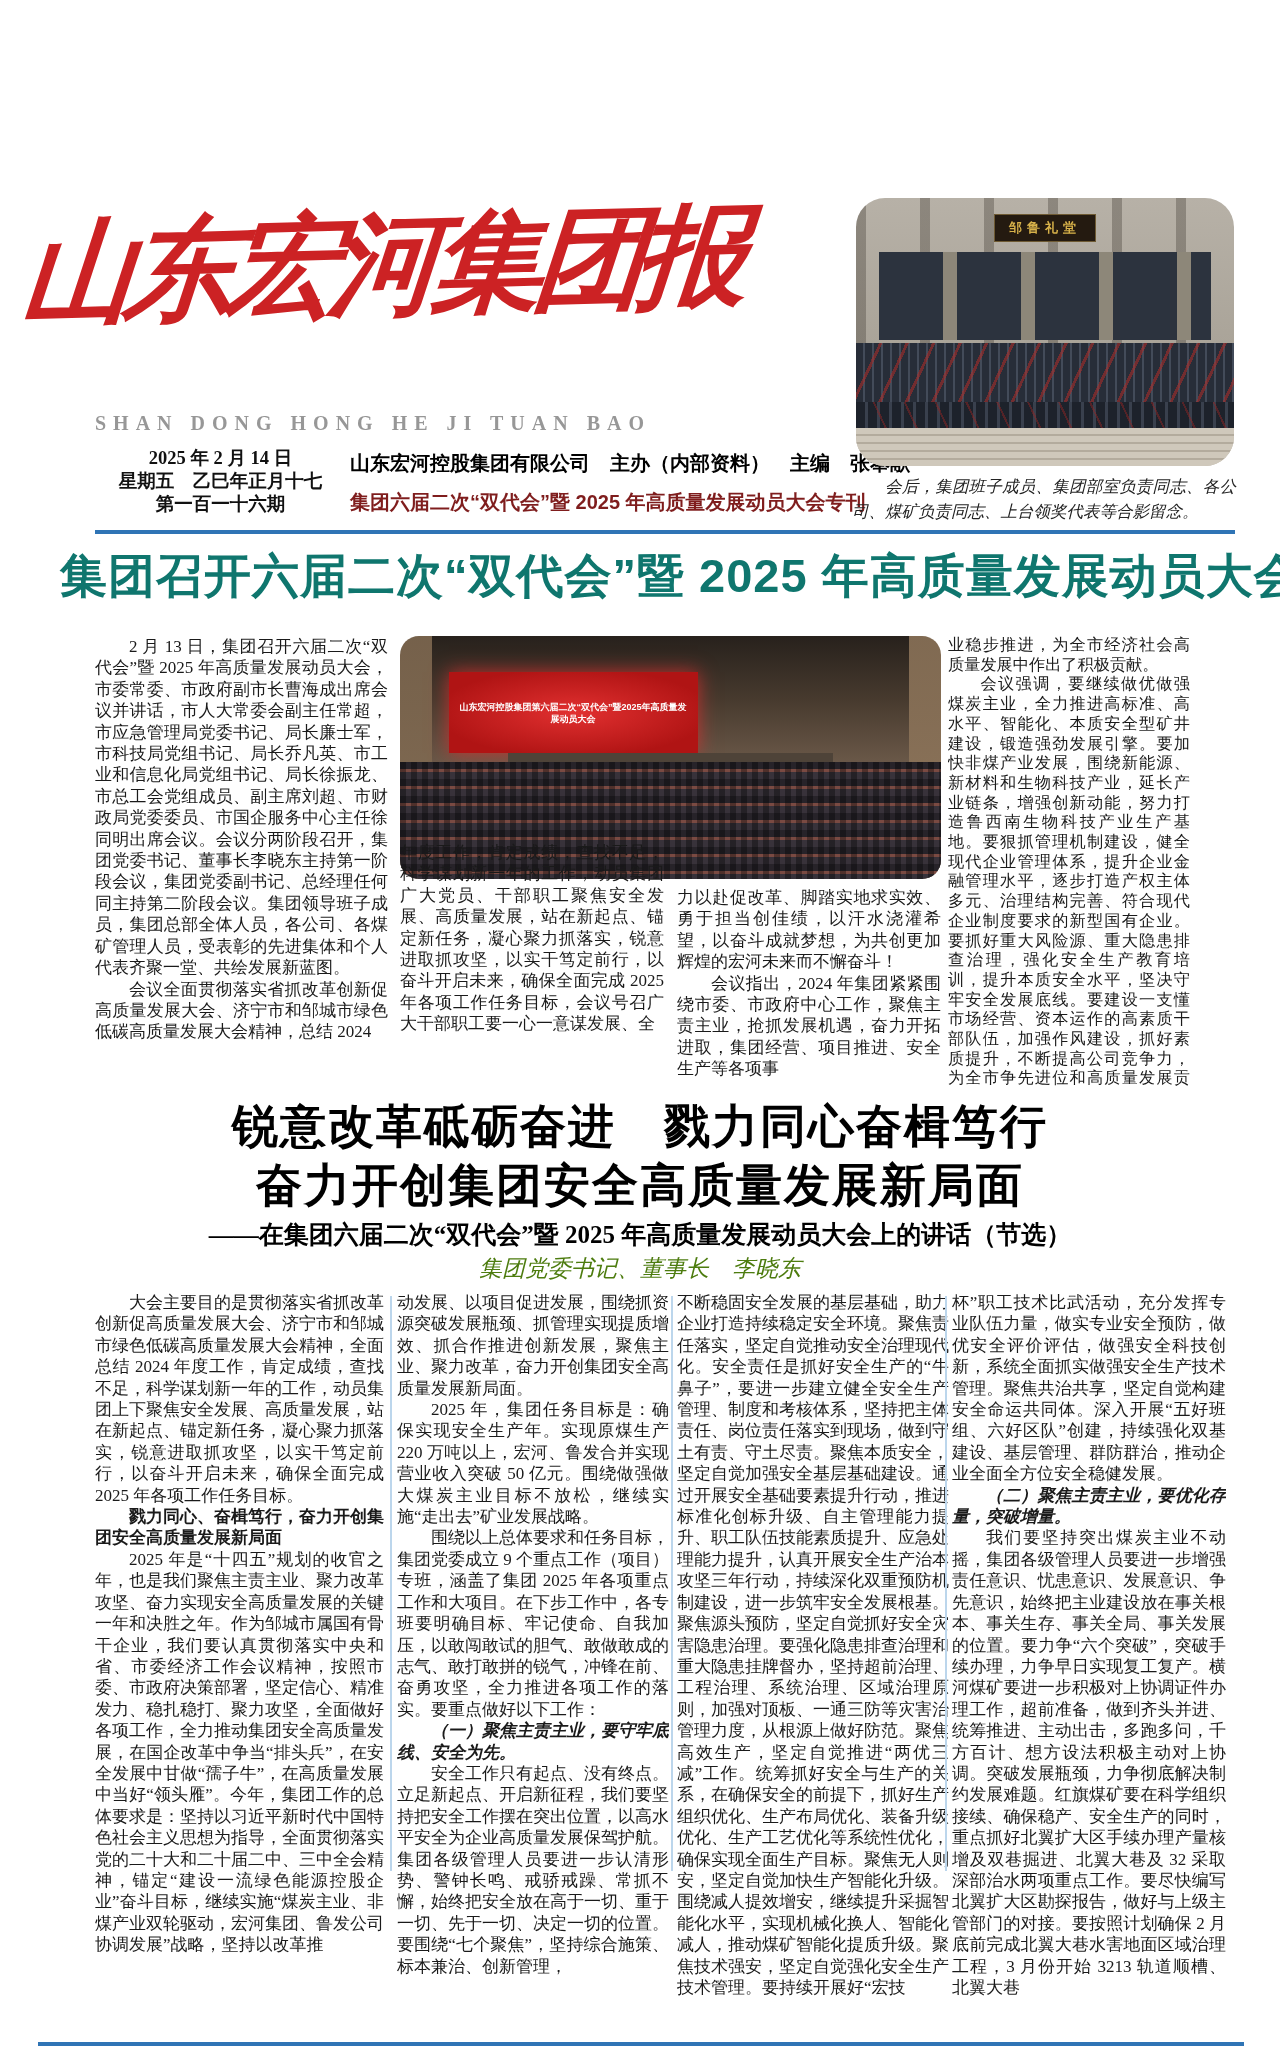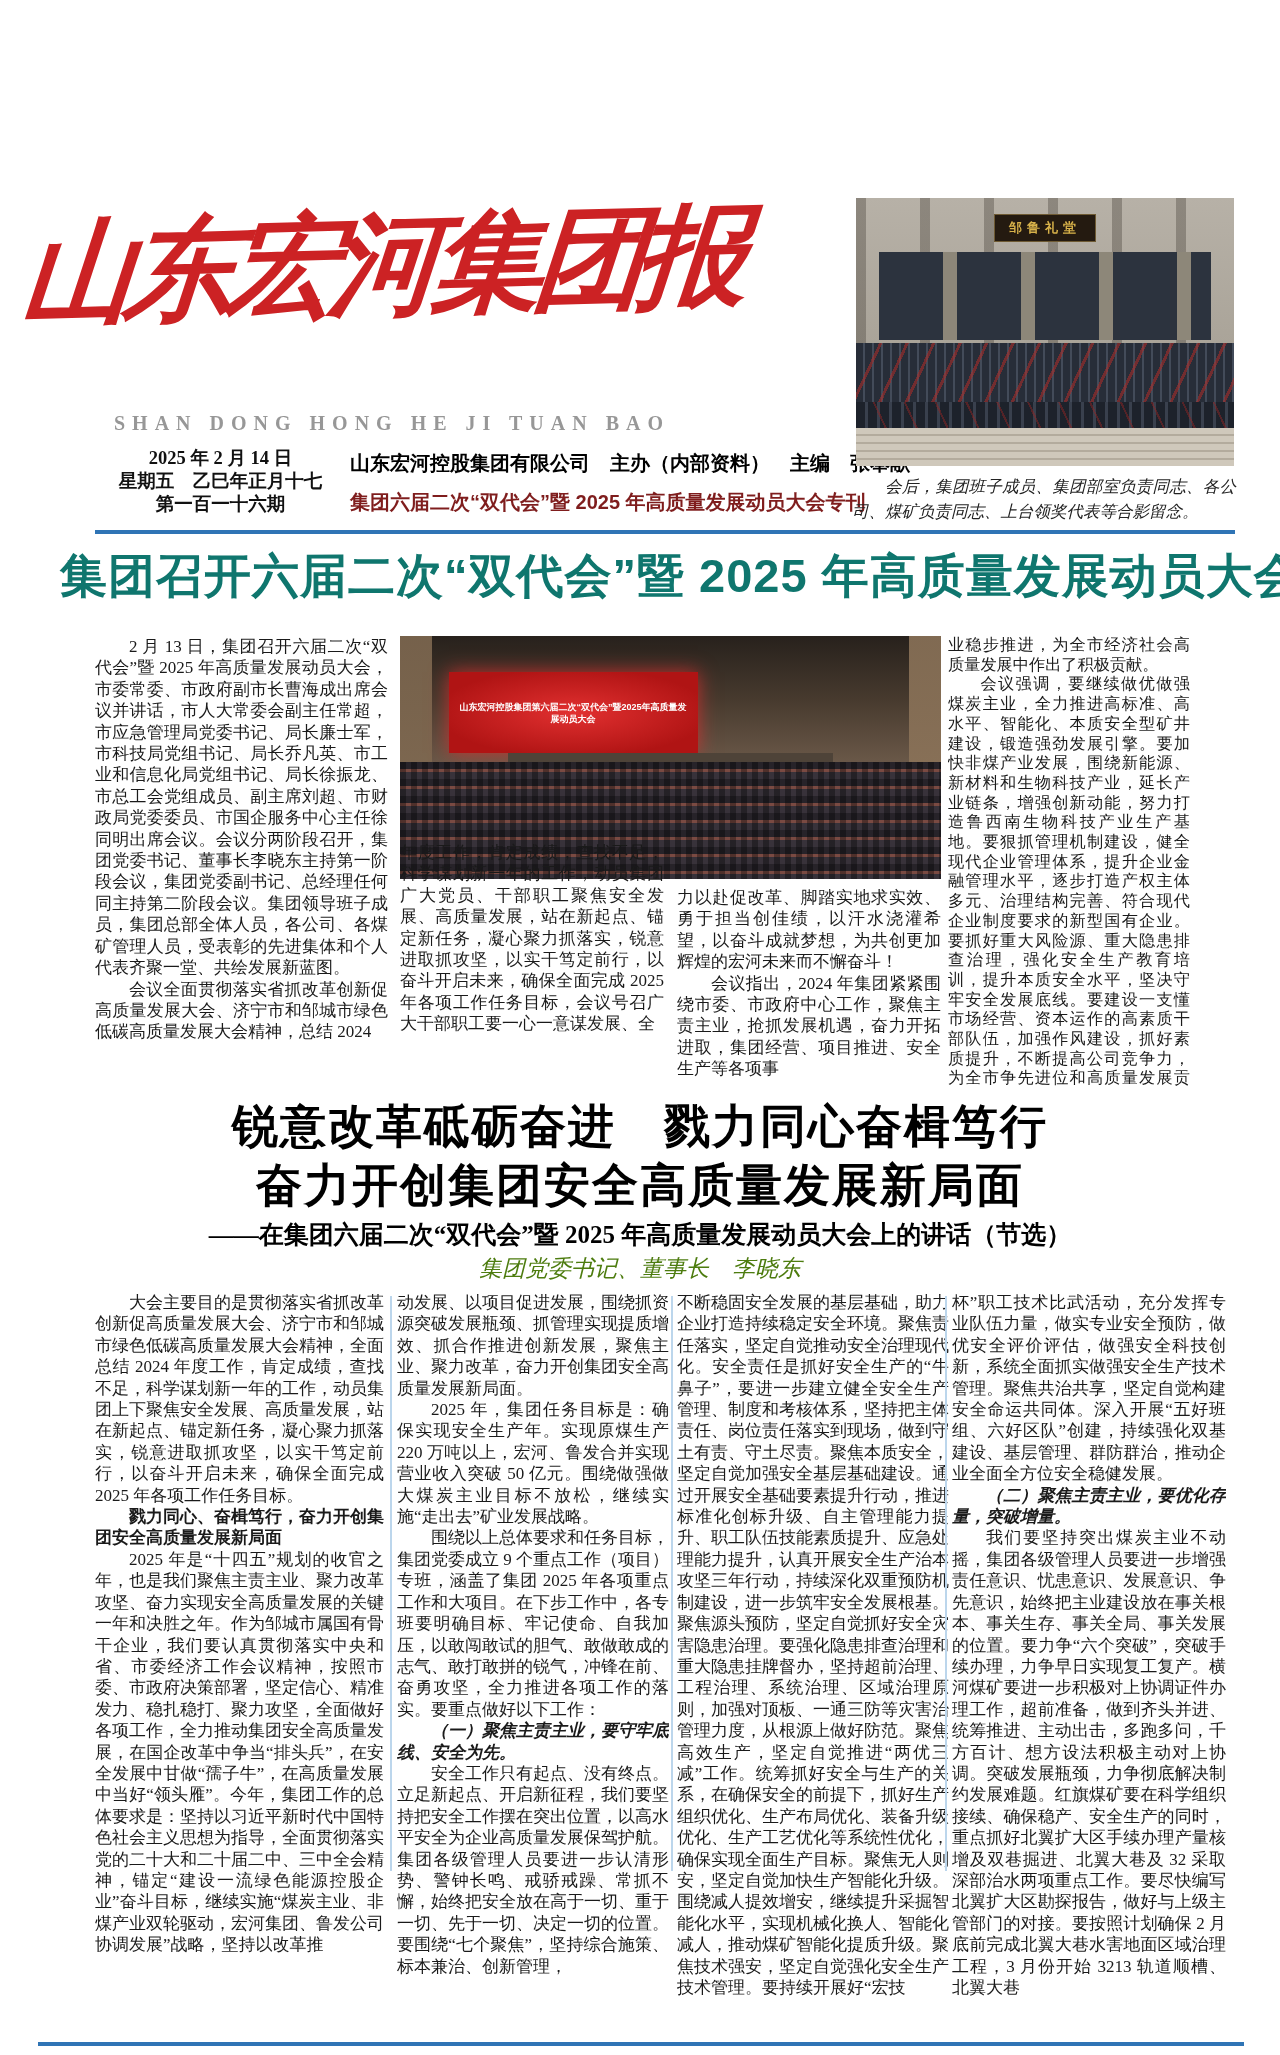--- a/index.html
+++ b/index.html
@@ -10,40 +10,41 @@
   }
   
   .title-calligraphy{
     position:absolute;left:88px;top:128px;width:585px;height:275px;
     display:flex;align-items:center;justify-content:center;
     font-size:112px;font-weight:700;font-style:italic;color:#cc2224;
     letter-spacing:-10px;transform:skewX(-6deg) rotate(-1.5deg);
     white-space:nowrap;
   }
   .pinyin{
-    position:absolute;left:95px;top:412px;width:575px;text-align:right;
+    position:absolute;left:95px;top:412px;width:575px;text-align:left;
     font-family:"Liberation Serif",serif;font-weight:700;font-size:20px;
     letter-spacing:7px;color:#979797;
   }
   .dateblock{
     position:absolute;left:98px;top:447px;width:245px;text-align:center;
     font-size:18.5px;font-weight:700;line-height:23px;color:#111;
   }
   .pubblock{position:absolute;left:350px;top:450px;width:560px;}
   .publine{font-size:20px;font-weight:700;color:#000;white-space:nowrap;}
   .specialline{margin-top:12px;font-size:20px;font-weight:700;color:#7f1d1d;white-space:nowrap;
     font-family:"Liberation Sans",sans-serif;}
   .blue-rule{position:absolute;left:95px;top:530px;width:1140px;height:4px;background:#2f74b5;}
   .bottom-rule{position:absolute;left:38px;top:2042px;width:1206px;height:4px;background:#2f74b5;}
 
   
   .photo-top{
     position:absolute;left:856px;top:198px;width:378px;height:268px;margin:0;
     background:linear-gradient(#b7b1a7 0%,#aaa499 54%,#39404c 54%,#343b46 76%,#c9c2b6 76%,#bdb5a8 100%);
     overflow:hidden;
+    border-radius:29px;
   }
   .pt-pillars{
     position:absolute;left:0;top:0;width:100%;height:54%;
     background:repeating-linear-gradient(to right,rgba(72,66,58,.38) 0 10px,transparent 10px 64px);
   }
   .pt-doors{
     position:absolute;left:6%;top:20%;width:88%;height:33%;
     background:repeating-linear-gradient(to right,#2c333e 0 64px,#8d8779 64px 78px);
   }
   .pt-plaque{
@@ -90,20 +91,21 @@
   .colA{left:400px;top:842px;width:264px;height:200px;}
   .colB{left:677px;top:887px;width:264px;height:200px;}
   .colR{left:948px;top:636px;width:242px;height:452px;}
   .colR .para{font-size:16.2px;line-height:19.7px;}
 
   .photo-center{
     position:absolute;left:400px;top:636px;width:541px;height:243px;margin:0;overflow:hidden;
     background:
       linear-gradient(to right,rgba(126,104,80,.9) 0 6%,transparent 6% 94%,rgba(138,114,88,.9) 94%),
       linear-gradient(#27211c 0%,#473a2e 26%,#6a5848 52%,#453c3a 60%,#2f2b2e 100%);
+    border-radius: 19px;
   }
   .pc-audience{
     position:absolute;left:0;top:52%;width:100%;height:48%;
     background:
       repeating-linear-gradient(to right,rgba(0,0,0,.35) 0 6px,transparent 6px 11px),
       repeating-linear-gradient(to bottom,#272329 0 7px,#7a4a42 7px 10px,#38323a 10px 17px);
   }
   .pc-screen{
     position:absolute;left:9%;top:15%;width:46%;height:33%;
     background:radial-gradient(ellipse at center,#e23030 0%,#b01414 78%);

